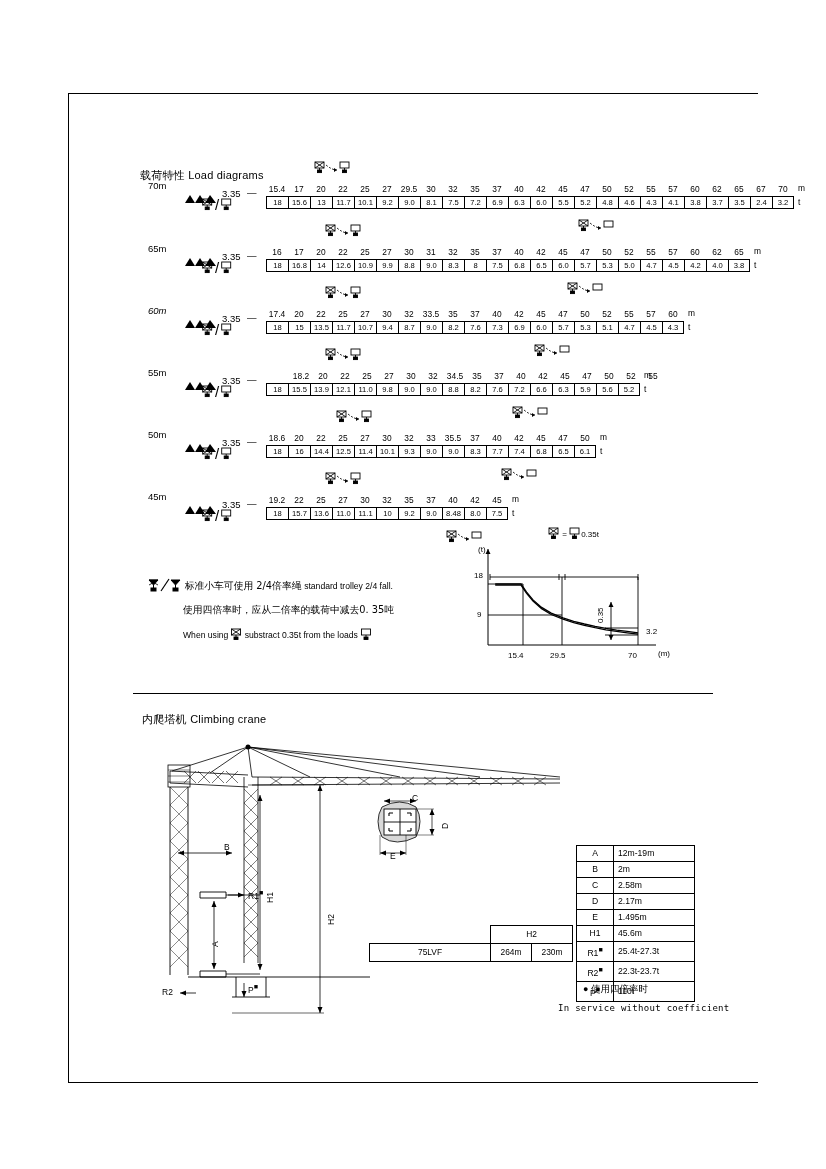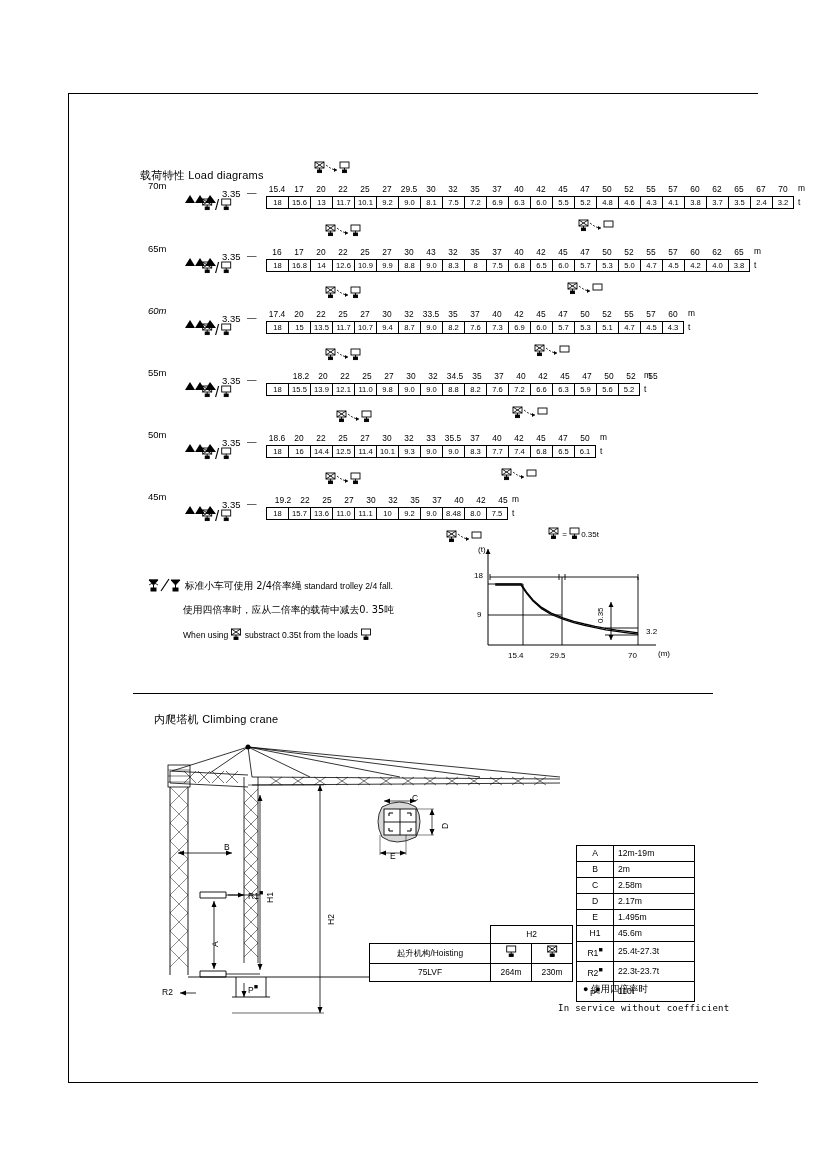--- a/index.html
+++ b/index.html
@@ -252,21 +252,21 @@
         </svg>
       </div>
       <div class="radii" style="left:266px;top:245px;width:484px;">
         <span style="width:22px;">16</span>
         <span style="width:22px;">17</span>
         <span style="width:22px;">20</span>
         <span style="width:22px;">22</span>
         <span style="width:22px;">25</span>
         <span style="width:22px;">27</span>
         <span style="width:22px;">30</span>
-        <span style="width:22px;">43</span>
+        <span style="width:22px;">31</span>
         <span style="width:22px;">32</span>
         <span style="width:22px;">35</span>
         <span style="width:22px;">37</span>
         <span style="width:22px;">40</span>
         <span style="width:22px;">42</span>
         <span style="width:22px;">45</span>
         <span style="width:22px;">47</span>
         <span style="width:22px;">50</span>
         <span style="width:22px;">52</span>
         <span style="width:22px;">55</span>
@@ -614,21 +614,21 @@
         </svg>
         <span class="slash">/</span>
         <svg width="11" height="13" viewBox="0 0 11 13">
           <g stroke="#000" stroke-width="0.9" fill="none">
             <rect x="0.7" y="1" width="9" height="6"></rect>
             <path d="M5.2 7 v2"></path>
             <rect x="3.2" y="9" width="4" height="2.6" fill="#000"></rect>
           </g>
         </svg>
       </div>
-      <div class="radii" style="left:272px;top:493px;width:242px;">
+      <div class="radii" style="left:266px;top:493px;width:242px;">
         <span style="width:22px;">19.2</span>
         <span style="width:22px;">22</span>
         <span style="width:22px;">25</span>
         <span style="width:22px;">27</span>
         <span style="width:22px;">30</span>
         <span style="width:22px;">32</span>
         <span style="width:22px;">35</span>
         <span style="width:22px;">37</span>
         <span style="width:22px;">40</span>
         <span style="width:22px;">42</span>
@@ -745,21 +745,21 @@
       <path d="M135 108 H168" stroke-width="0.9"></path>
 
       <path id="curve2" stroke-width="1.3" d="M25.2 57.0 L51.0 57.0 L56.6 65.1 L63.0 72.9 L71.6 80.4 L81.2 86.1 L93.0 90.9 L103.7 94.3 L114.4 97.0 L125.1 99.4 L135.9 101.4 L146.6 103.1 L157.3 104.4 L168.0 105.8"></path>
       <path id="curve4" stroke-width="1.3" d="M25.2 58.2 L51.0 58.2 L56.6 66.3 L63.0 74.1 L71.6 81.6 L81.2 87.5 L93.0 92.2 L103.7 95.6 L114.4 98.3 L125.1 100.7 L135.9 102.8 L146.6 104.4 L157.3 105.8 L168.0 107.2"></path>
     </g>
   </svg>
 </div>
 
 <div class="hrule" style="left:133px;top:693px;width:580px;"></div>
 
-<div class="sec-title" style="left:142px;top:712px;margin-left:12px;">
+<div class="sec-title" style="left:142px;top:712px;">
   <span class="cn">内爬塔机</span>
   <span class="en">Climbing crane</span>
 </div>
 
 <div id="crane-wrap">
   <svg width="610" height="300" viewBox="0 0 610 300">
     <g stroke="#000" fill="none" stroke-width="0.8">
 
       <circle cx="108" cy="22" r="2.5" fill="#000" stroke="none"></circle>
 
@@ -909,44 +909,20 @@
     </tbody>
 </table>
 
 <table id="hoist-table">
   <tbody>
     <tr>
       <td class="blank"></td>
       <td colspan="2">H2</td>
     </tr>
     <tr>
-      <td class="lbl">
-        <span class="cn">起升机构</span><span>/</span><span>Hoisting</span>
-      </td>
-      <td class="val">
-        <svg width="11" height="12" viewBox="0 0 11 12">
-          <g stroke="#000" stroke-width="0.9" fill="none">
-            <rect x="0.7" y="1" width="9" height="6"></rect>
-              <path d="M5.2 7 v2"></path>
-              <rect x="3.2" y="9" width="4" height="2.5" fill="#000"></rect>
-          </g>
-        </svg>
-      </td>
-      <td class="val">
-        <svg width="11" height="12" viewBox="0 0 11 12">
-          <g stroke="#000" stroke-width="0.9" fill="none">
-            <rect x="0.7" y="1" width="9" height="6"></rect>
-              <path d="M0.7 1 L9.7 7 M9.7 1 L0.7 7"></path>
-              <path d="M5.2 7 v2"></path>
-              <rect x="3.2" y="9" width="4" height="2.5" fill="#000"></rect>
-          </g>
-        </svg>
-      </td>
-    </tr>
-    <tr>
       <td class="lbl">75LVF</td>
       <td class="val">264m</td>
       <td class="val">230m</td>
     </tr>
   </tbody>
 </table>
 
 <div class="foot-note" style="left:583px;top:983px;">
   <span class="bullet">●</span>
   <span class="cn">使用四倍率时</span>

